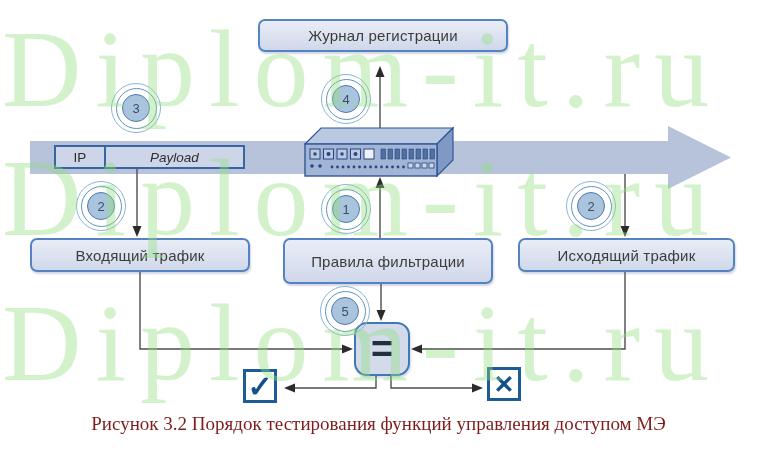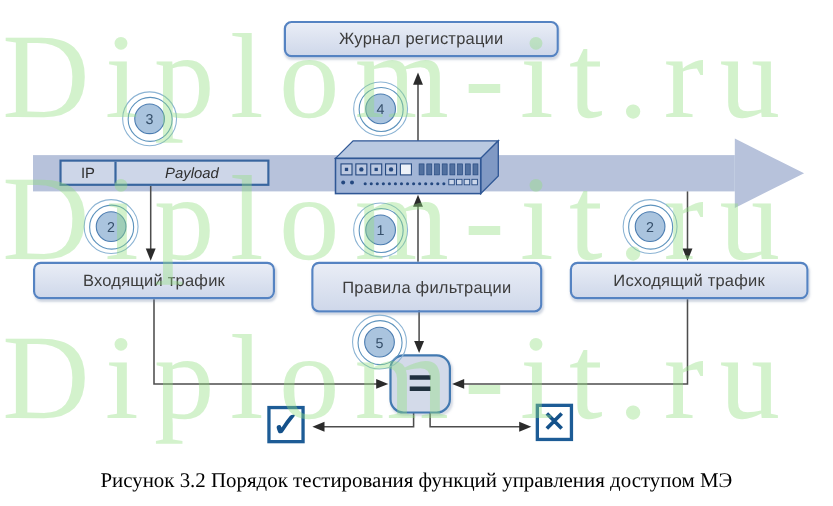--- a/index.html
+++ b/index.html
@@ -38,22 +38,22 @@
          background:#d3dae9;display:flex;align-items:center;justify-content:center;
          font-size:38px;font-weight:800;color:#20303e;box-shadow:1px 2px 2px rgba(90,110,150,.25);}
 
   
   .resultbox{position:absolute;z-index:2;width:34px;height:34px;box-sizing:border-box;
          border:3px solid #1d5c96;background:#fff;display:flex;align-items:center;
          justify-content:center;font-weight:bold;color:#14518a;}
   .resultbox.pass{left:243px;top:369px;font-size:30px;}
   .resultbox.fail{left:487px;top:367px;font-size:25px;}
 
-  .caption{position:absolute;z-index:2;left:0;top:427px;width:757px;text-align:center;
-         font-family:"Liberation Serif",serif;font-size:19px;color:#000000;}
+  .caption{position:absolute;z-index:2;left:0;top:413px;width:757px;text-align:center;
+         font-family:"Liberation Serif",serif;font-size:19px;color:#7f1d1d;}
 
   
   .wm{position:absolute;z-index:4;left:2px;width:757px;pointer-events:none;
       font-family:"Liberation Serif",serif;font-size:110px;line-height:1;
       letter-spacing:14px;white-space:nowrap;color:rgba(146,222,128,.40);}
 </style>
 </head>
 <body>
 
 <div class="stage">

